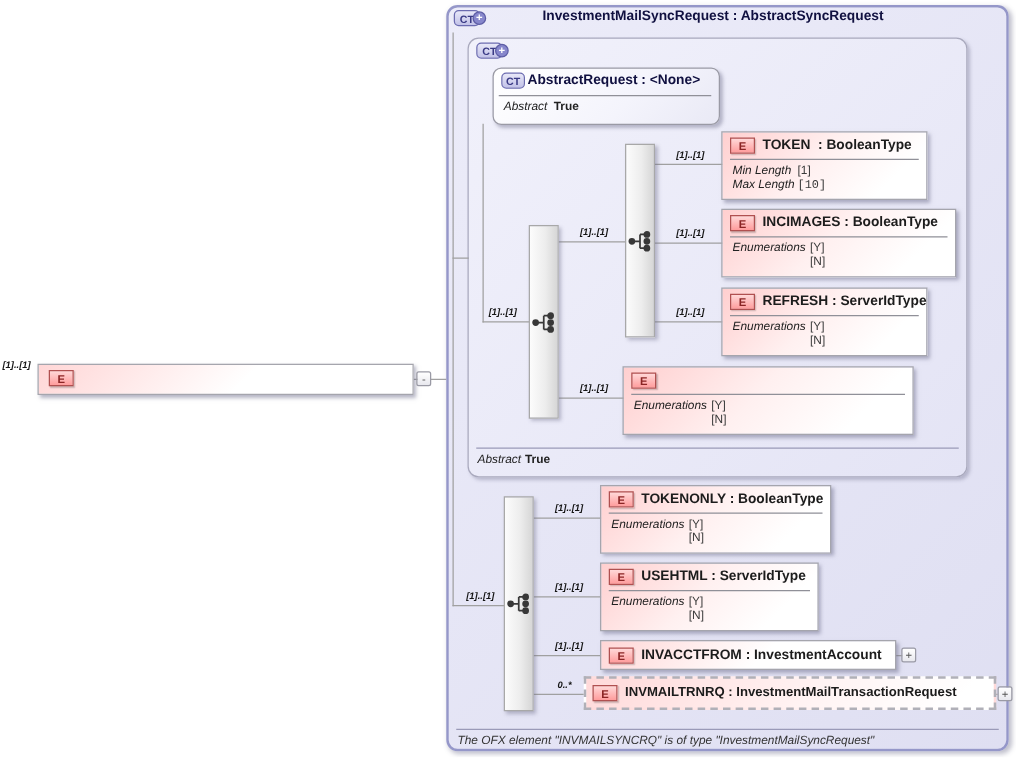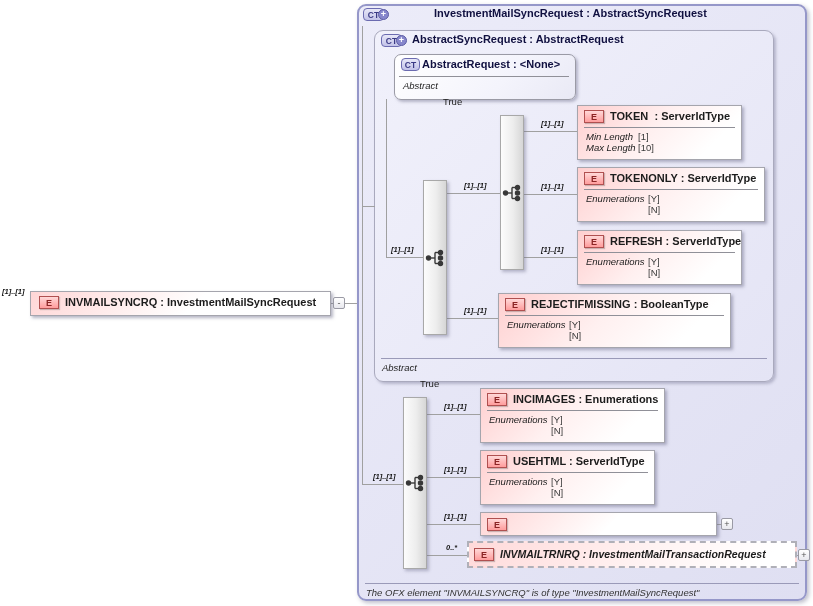--- a/index.html
+++ b/index.html
@@ -47,21 +47,21 @@
   
   .seq-bar{position:absolute;width:24px;border:1px solid #a8a8a8;box-sizing:border-box;
            background:linear-gradient(90deg,#fcfcfc,#ededed 55%,#d6d6d6);
            box-shadow:2px 2px 3px rgba(110,110,140,.45);display:flex;align-items:center;justify-content:center;}
   .seq-glyph{display:block;}
 
   
   .hline,.vline{position:absolute;background:#a0a0a0;}
   .card-label{position:absolute;font-size:7.5px;font-weight:bold;font-style:italic;color:#151515;white-space:pre;}
   .abstract-label{position:absolute;font-size:9.5px;font-style:italic;color:#222;}
-  .abstract-value{position:absolute;font-size:9.5px;font-weight:normal;color:#222;margin-top:16px;}
+  .abstract-value{position:absolute;font-size:9.5px;font-weight:bold;color:#222;}
   .thin-sep{position:absolute;height:1px;background:#9a9ab8;}
   .footer-note{position:absolute;font-size:9.5px;font-style:italic;color:#333;white-space:pre;}
 
   
   .expander{position:absolute;width:12px;height:12px;border:1px solid #9a9aa5;border-radius:2px;
             background:linear-gradient(180deg,#ffffff,#e8e8ee);color:#555;font-size:9px;
             display:flex;align-items:center;justify-content:center;box-sizing:border-box;line-height:1;}
   .z-lines{z-index:4;} .z-bar{z-index:5;} .z-box{z-index:6;}
 </style>
 </head>
@@ -76,21 +76,20 @@
   <span class="ct-icon" style="left:363px;top:8px;">
     <span>CT</span>
     <span class="ct-plus">+</span>
   </span>
   <span class="ct-title" style="left:394px;top:7px;margin-left:40px;">InvestmentMailSyncRequest : AbstractSyncRequest</span>
 
   <span class="ct-icon" style="left:381px;top:34px;">
     <span>CT</span>
     <span class="ct-plus">+</span>
   </span>
-  <span class="ct-title" style="left:412px;top:33px;">AbstractSyncRequest : AbstractRequest</span>
 
   <span class="ct-icon" style="left:401px;top:58px;width:19px;">
     <span>CT</span>
   </span>
   <span class="ct-title" style="left:422px;top:58px;">AbstractRequest : &lt;None&gt;</span>
   <div class="thin-sep" style="left:399px;top:76px;width:170px;background:#909098;"></div>
   <span class="abstract-label" style="left:403px;top:80px;">Abstract</span>
   <span class="abstract-value" style="left:443px;top:80px;">True</span>
 
   <div class="thin-sep" style="left:381px;top:358px;width:386px;"></div>
@@ -169,41 +168,40 @@
   <span class="card-label" style="left:541px;top:119px;">[1]..[1]</span>
   <span class="card-label" style="left:541px;top:182px;">[1]..[1]</span>
   <span class="card-label" style="left:541px;top:245px;">[1]..[1]</span>
   <span class="card-label" style="left:444px;top:402px;">[1]..[1]</span>
   <span class="card-label" style="left:444px;top:465px;">[1]..[1]</span>
   <span class="card-label" style="left:444px;top:512px;">[1]..[1]</span>
   <span class="card-label" style="left:446px;top:543px;">0..*</span>
 
   <div class="elem-box lite z-box" style="left:30px;top:291px;width:301px;height:25px;">
     <span class="e-icon" style="left:8px;">E</span>
-    <span class="elem-title" style="left:34px;">INVMAILSYNCRQ : InvestmentMailSyncRequest</span>
   </div>
   <span class="expander z-box" style="left:333px;top:297px;">-</span>
 
   <div class="elem-box z-box" style="left:577px;top:105px;width:165px;height:55px;">
     <span class="e-icon">E</span>
-    <span class="elem-title">TOKEN  : ServerIdType</span>
+    <span class="elem-title">TOKEN  : BooleanType</span>
     <div class="sep"></div>
     <div class="attr-row row1">
       <span class="attr-label">Min Length</span>
       <span class="attr-value" style="left:60px;">[1]</span>
     </div>
     <div class="attr-row row2">
       <span class="attr-label">Max Length</span>
-      <span class="attr-value" style="left:60px;">[10]</span>
+      <span class="attr-value" style="left:60px;font-family:Liberation Mono, monospace;">[10]</span>
     </div>
   </div>
 
   <div class="elem-box z-box" style="left:577px;top:167px;width:188px;height:55px;">
     <span class="e-icon">E</span>
-    <span class="elem-title">TOKENONLY : ServerIdType</span>
+    <span class="elem-title">INCIMAGES : BooleanType</span>
     <div class="sep"></div>
     <div class="attr-row row1">
       <span class="attr-label">Enumerations</span>
       <span class="attr-value">[Y]</span>
     </div>
     <div class="attr-row row2">
       <span class="attr-label"></span>
       <span class="attr-value">[N]</span>
     </div>
   </div>
@@ -217,35 +215,34 @@
       <span class="attr-value">[Y]</span>
     </div>
     <div class="attr-row row2">
       <span class="attr-label"></span>
       <span class="attr-value">[N]</span>
     </div>
   </div>
 
   <div class="elem-box z-box" style="left:498px;top:293px;width:233px;height:55px;">
     <span class="e-icon">E</span>
-    <span class="elem-title">REJECTIFMISSING : BooleanType</span>
     <div class="sep"></div>
     <div class="attr-row row1">
       <span class="attr-label">Enumerations</span>
       <span class="attr-value">[Y]</span>
     </div>
     <div class="attr-row row2">
       <span class="attr-label"></span>
       <span class="attr-value">[N]</span>
     </div>
   </div>
 
   <div class="elem-box z-box" style="left:480px;top:388px;width:185px;height:55px;">
     <span class="e-icon">E</span>
-    <span class="elem-title">INCIMAGES : Enumerations</span>
+    <span class="elem-title">TOKENONLY : BooleanType</span>
     <div class="sep"></div>
     <div class="attr-row row1">
       <span class="attr-label">Enumerations</span>
       <span class="attr-value">[Y]</span>
     </div>
     <div class="attr-row row2">
       <span class="attr-label"></span>
       <span class="attr-value">[N]</span>
     </div>
   </div>
@@ -259,22 +256,23 @@
       <span class="attr-value">[Y]</span>
     </div>
     <div class="attr-row row2">
       <span class="attr-label"></span>
       <span class="attr-value">[N]</span>
     </div>
   </div>
 
   <div class="elem-box lite z-box" style="left:480px;top:512px;width:237px;height:24px;">
     <span class="e-icon" style="top:5px;">E</span>
+    <span class="elem-title" style="top:5px;">INVACCTFROM : InvestmentAccount</span>
   </div>
   <span class="expander z-box" style="left:721px;top:518px;">+</span>
 
   <div class="elem-box dashed z-box" style="left:467px;top:541px;width:330px;height:27px;">
     <span class="e-icon" style="left:5px;top:5px;">E</span>
-    <span class="elem-title" style="left:31px;top:5px;font-size:10.5px;font-style:italic;">INVMAILTRNRQ : InvestmentMailTransactionRequest</span>
+    <span class="elem-title" style="left:31px;top:5px;font-size:10.5px;">INVMAILTRNRQ : InvestmentMailTransactionRequest</span>
   </div>
   <span class="expander z-box" style="left:798px;top:549px;">+</span>
 
 </div>
 
 </body></html>

